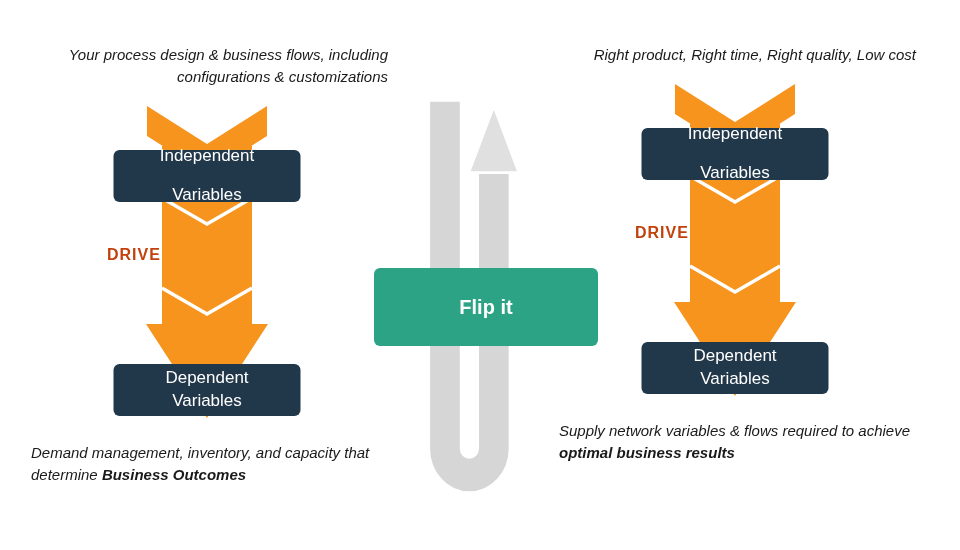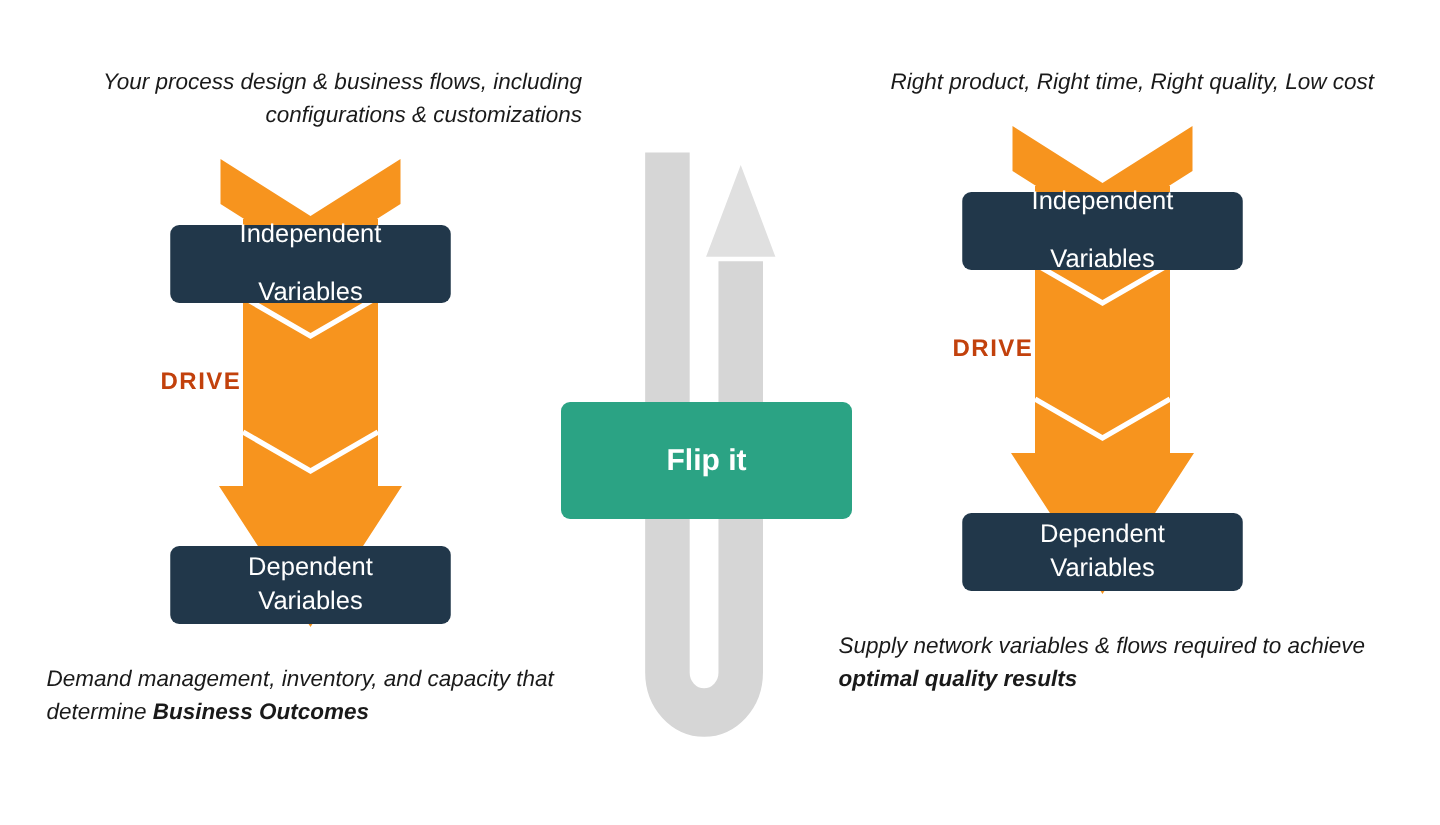--- a/index.html
+++ b/index.html
@@ -94,21 +94,21 @@
   
   .center-graphic {
     position: absolute;
     left: 424px;
     top: 96px;
   }
   .flip-box {
     position: absolute;
     left: 374px;
     top: 268px;
-    width: 194px;
+    width: 224px;
     height: 78px;
     background: var(--teal, #2BA384);
     border-radius: 6px;
     color: #ffffff;
     font-weight: bold;
     font-size: 20px;
     line-height: 1.45;
     display: flex;
     flex-direction: column;
     align-items: center;
@@ -172,16 +172,16 @@
         <span>Independent</span>
         <span>Variables</span>
       </div>
       <div class="drive">DRIVE</div>
       <div class="varbox box2">
         <span>Dependent</span>
         <span>Variables</span>
       </div>
     </div>
 
-    <p class="caption"><span>Supply network variables &amp; flows required to achieve </span><strong>optimal quality results</strong></p>
+    <p class="caption"><span>Supply network variables &amp; flows required to achieve </span><strong>optimal business results</strong></p>
   </section>
 
 </div>
 
 </body></html>

